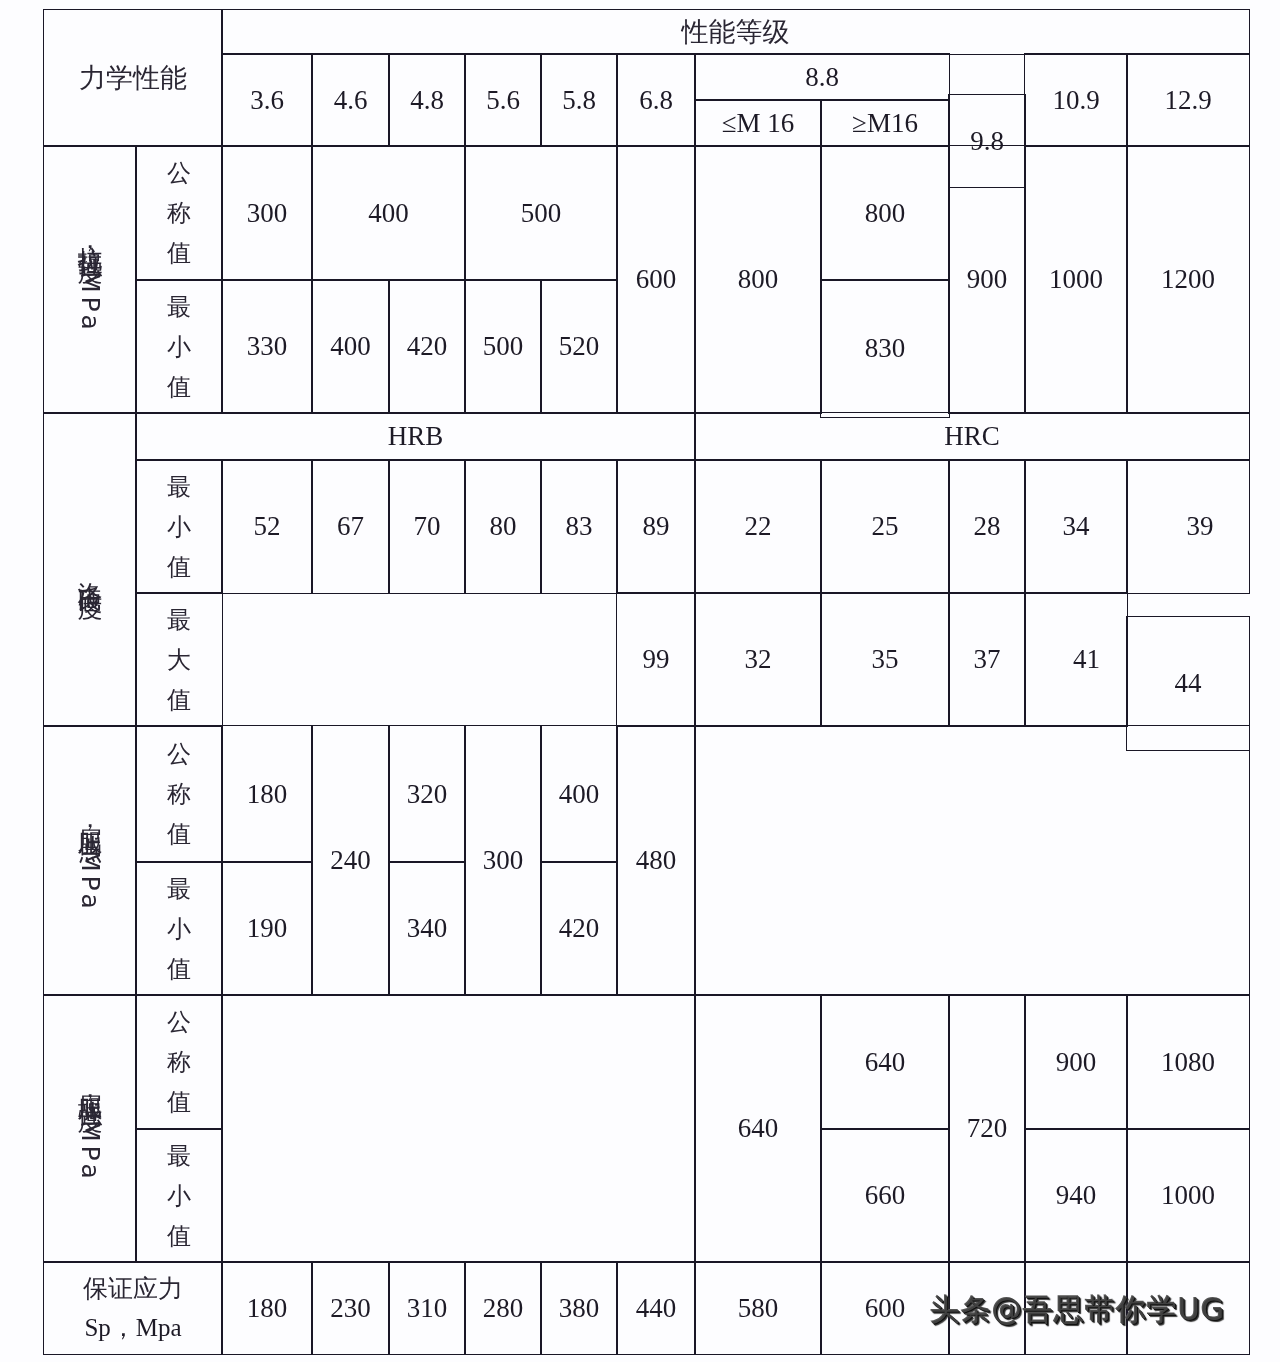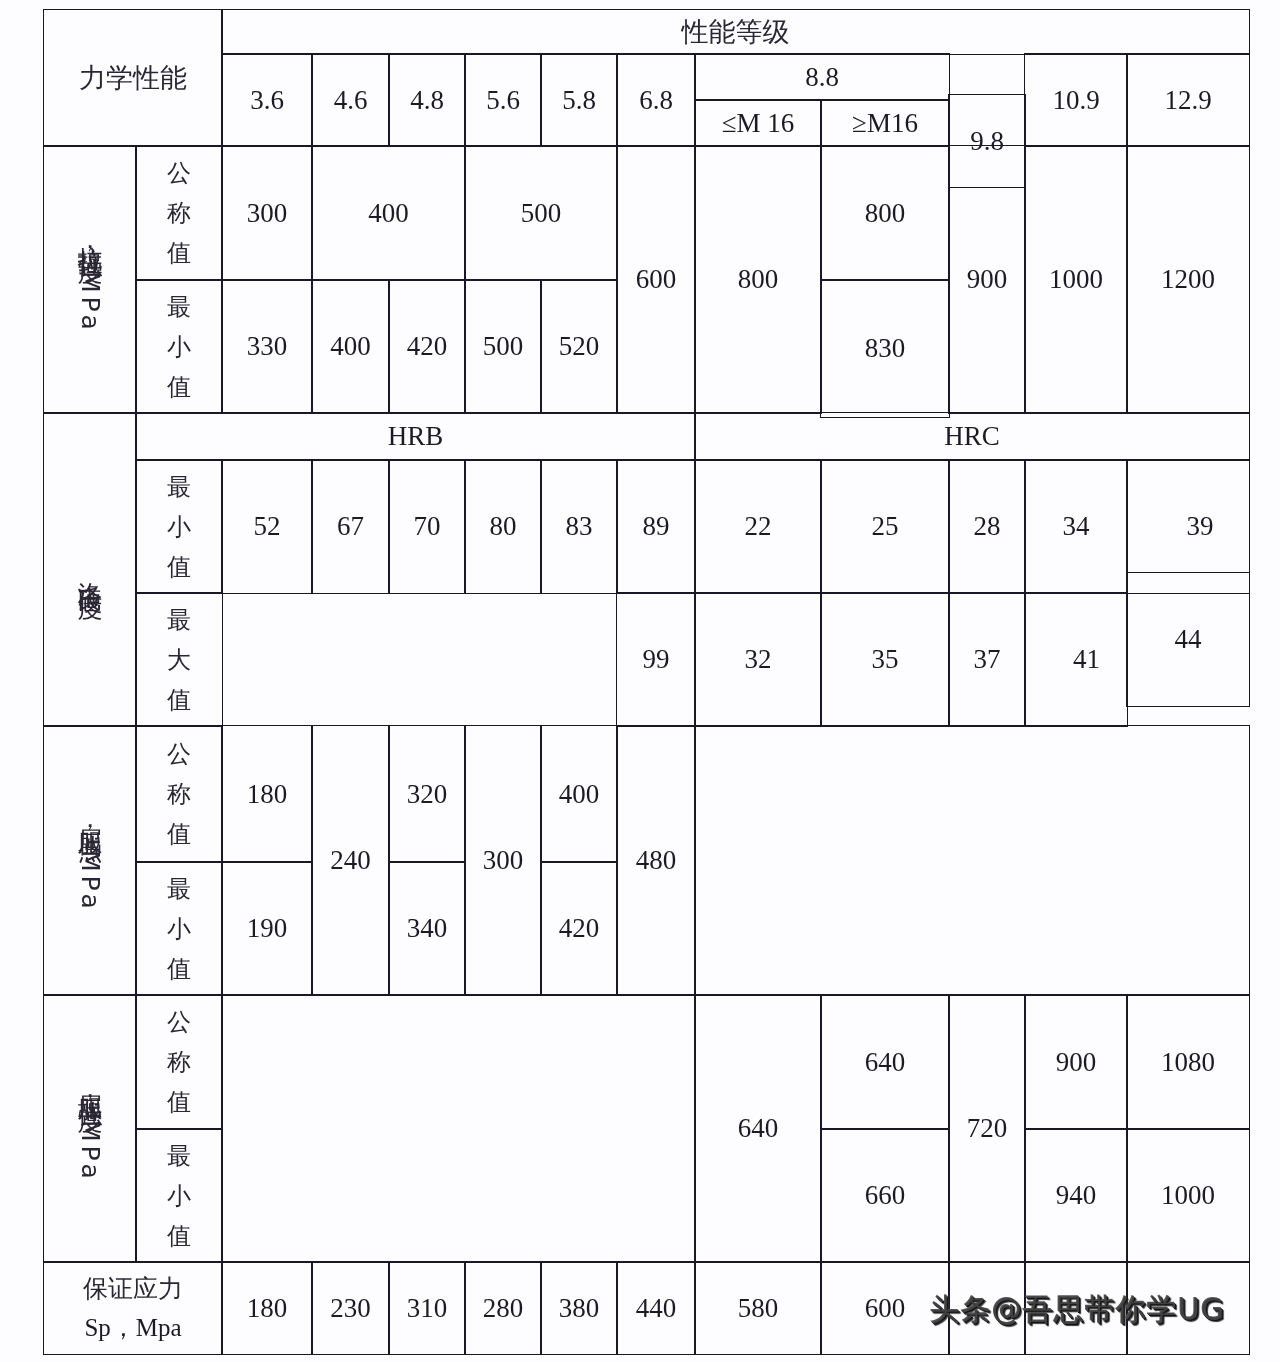--- a/index.html
+++ b/index.html
@@ -103,21 +103,21 @@
         <span>最</span>
         <span>大</span>
         <span>值</span>
       </div>
   </div>
   <div class="cell" style="left:616px;top:592px;width:80px;height:135px;">99</div>
   <div class="cell" style="left:694px;top:592px;width:128px;height:135px;">32</div>
   <div class="cell" style="left:820px;top:592px;width:130px;height:135px;">35</div>
   <div class="cell" style="left:948px;top:592px;width:78px;height:135px;">37</div>
   <div class="cell" style="left:1024px;top:592px;width:104px;height:135px;padding-left:21px;">41</div>
-  <div class="cell" style="left:1126px;top:572px;width:124px;height:135px;">44</div>
+  <div class="cell" style="left:1126px;top:616px;width:124px;height:135px;">44</div>
 
   <div class="cell cn" style="left:43px;top:725px;width:94px;height:271px;">
     <span class="vert">屈服点，MPa</span>
   </div>
   <div class="cell cn" style="left:135px;top:725px;width:88px;height:138px;">
     <div class="stack">
         <span>公</span>
         <span>称</span>
         <span>值</span>
       </div>

